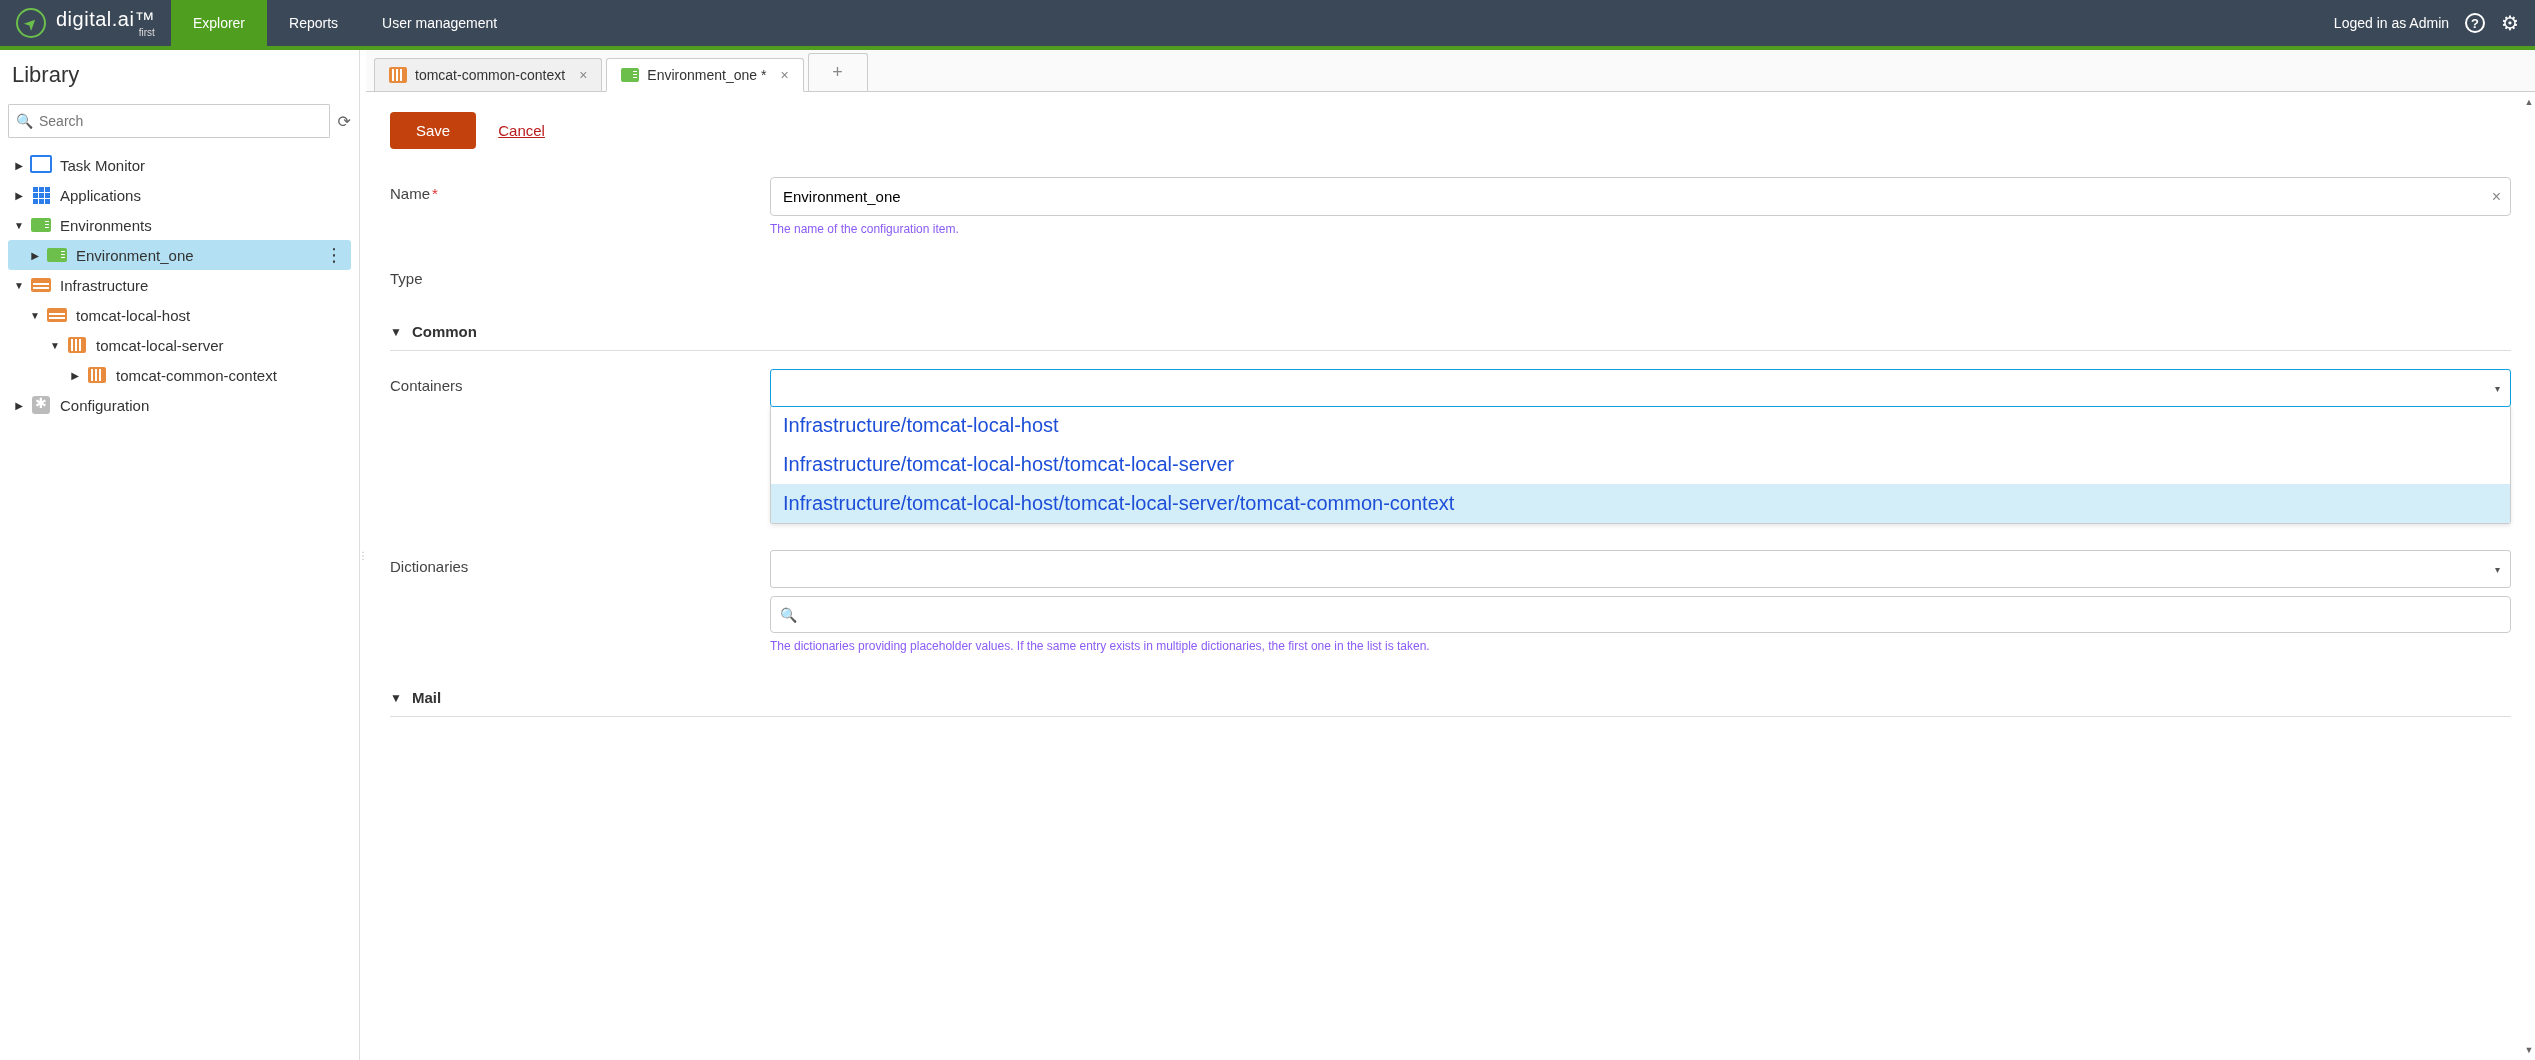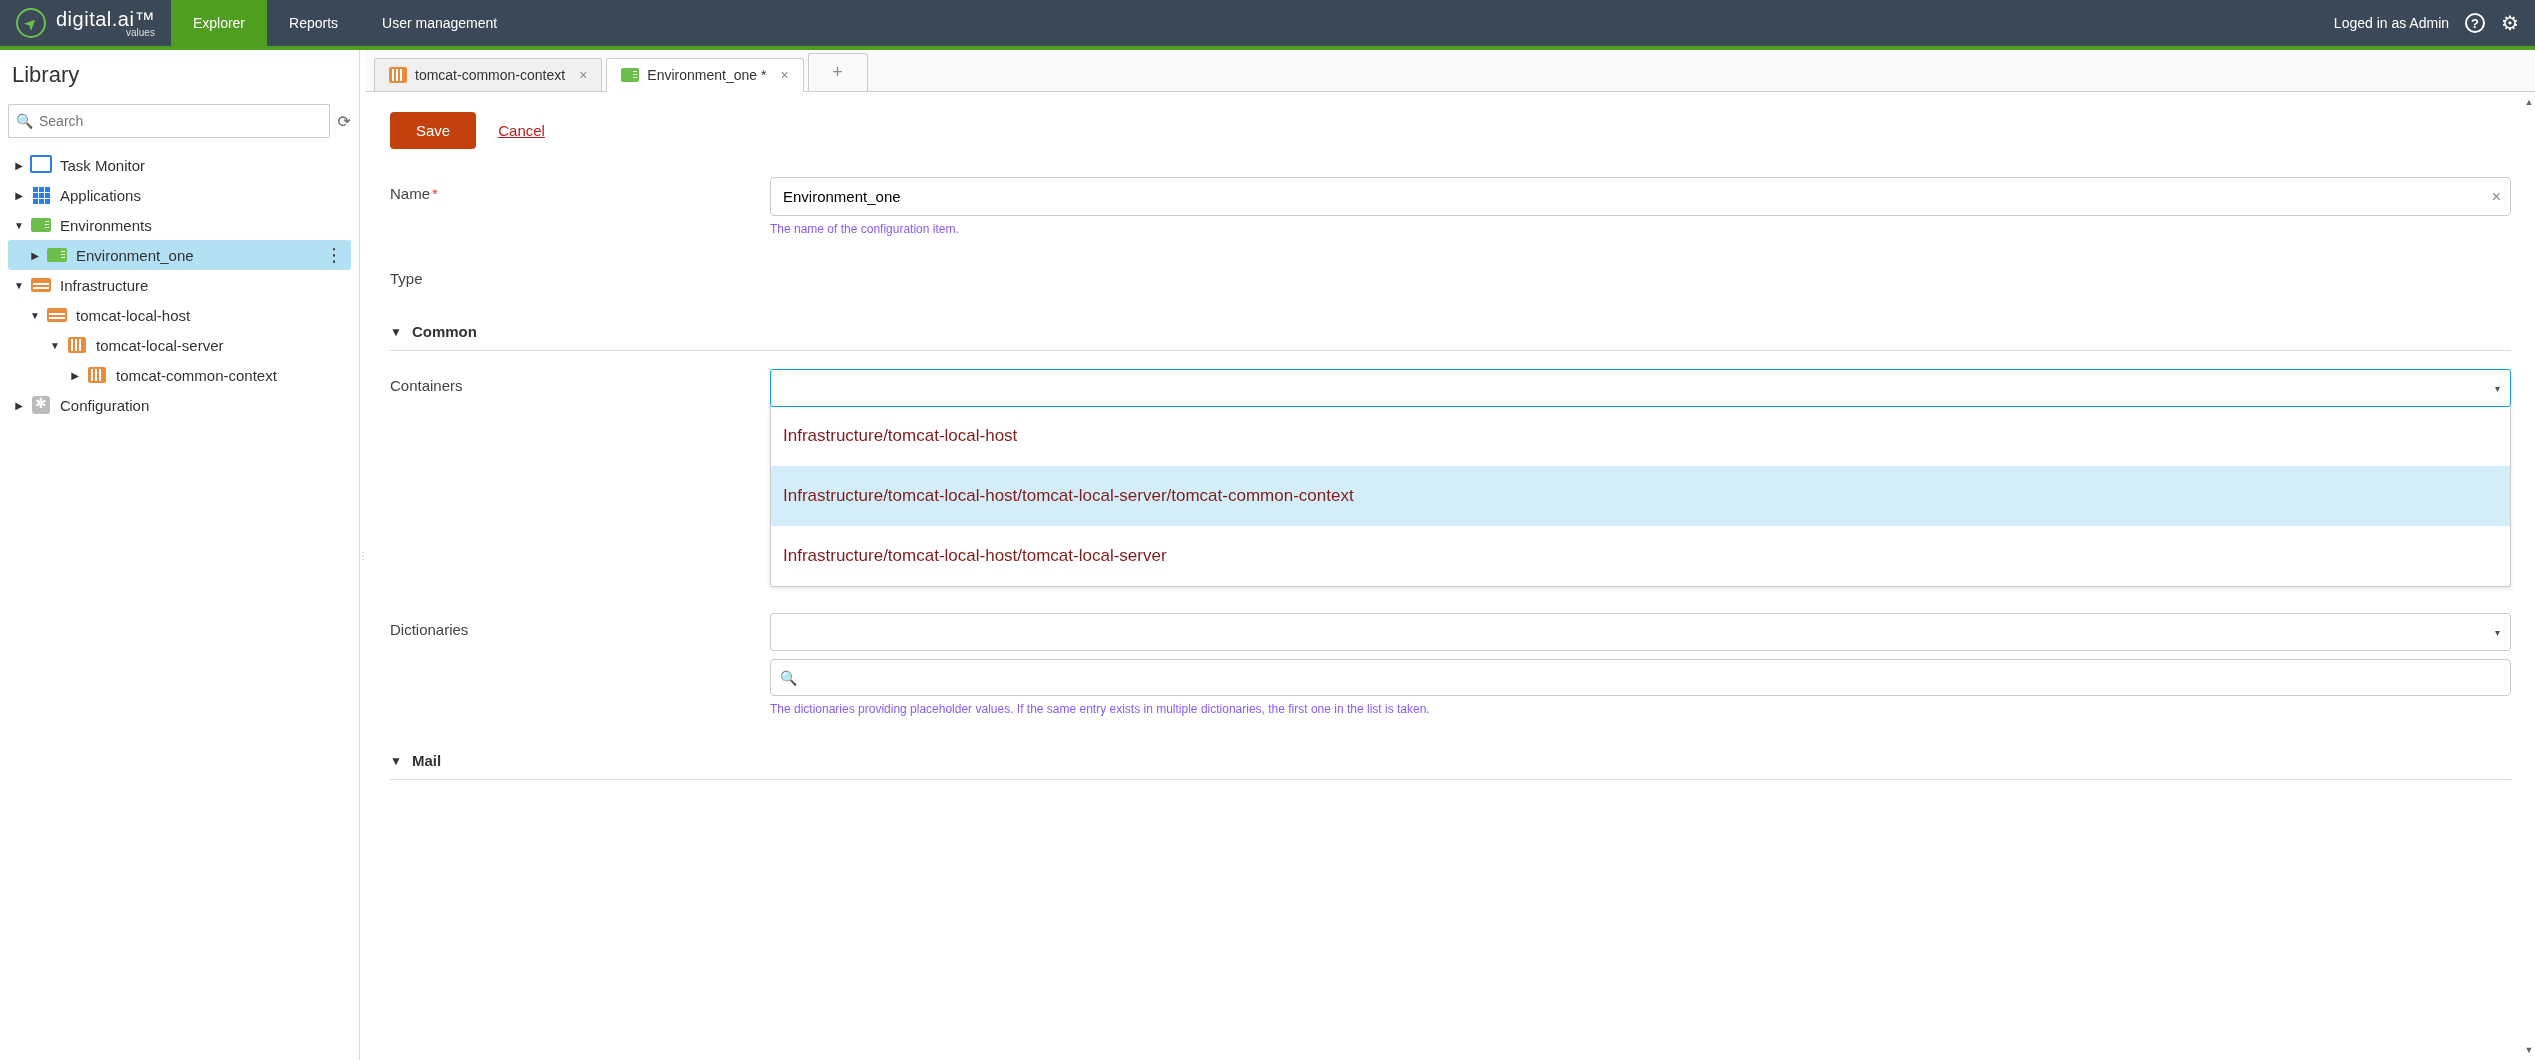--- a/index.html
+++ b/index.html
@@ -83,21 +83,21 @@
 .help-text { font-size: 12px; color: #8b5cf6; margin-top: 6px; }
 
 .section-header { display: flex; align-items: center; gap: 10px; font-weight: bold; font-size: 15px; padding: 10px 0; border-bottom: 1px solid #ddd; margin-bottom: 18px; cursor: pointer; }
 .section-header .chev { font-size: 12px; }
 
 .select-box { width: 100%; border: 1px solid #0ea0e0; border-radius: 3px; padding: 10px 12px; position: relative; min-height: 38px; background: #fff; cursor: pointer; }
 .select-box::after { content: "▾"; position: absolute; right: 10px; top: 50%; transform: translateY(-50%); font-size: 10px; color: #555; }
 .select-plain { border: 1px solid #ccc; }
 
 .dropdown-list { border: 1px solid #ccc; border-top: none; background: #fff; border-radius: 0 0 3px 3px; box-shadow: 0 2px 4px rgba(0,0,0,0.1); margin-top: -1px; }
-.dropdown-item { padding: 20px 12px; cursor: pointer; font-size: 17px; color: #7f1d1d; }
+.dropdown-item { padding: 8px 12px; cursor: pointer; font-size: 20px; color: #1d4ed8; }
 .dropdown-item.highlight { background: #d4eef9; }
 
 .search-input-box { position: relative; margin-top: 8px; }
 .search-input-box input { width: 100%; padding: 10px 12px 10px 34px; border: 1px solid #ccc; border-radius: 4px; }
 .search-input-box .mag { position: absolute; left: 10px; top: 50%; transform: translateY(-50%); color: #888; }
 
 .scroll-indicator { position: absolute; right: 0; top: 0; width: 12px; height: 20px; display: flex; align-items: center; justify-content: center; font-size: 9px; color: #666; }
 .scroll-indicator.bottom { top: auto; bottom: 0; }
 
 
@@ -116,21 +116,21 @@
 </head>
 <body>
 
 <div class="topbar">
   <div class="logo-block">
     <div class="logo-circle">
         <span class="logo-rocket">➤</span>
       </div>
     <div>
       <span class="logo-text">digital.ai</span><span class="logo-text tm">™</span>
-      <span class="logo-sub">values</span>
+      <span class="logo-sub">first</span>
     </div>
   </div>
   <div class="nav-items">
     <div class="nav-item active">Explorer</div>
     <div class="nav-item">Reports</div>
     <div class="nav-item">User management</div>
   </div>
   <div class="topbar-right">
     <span>Loged in as Admin</span>
     <span class="help-icon">?</span>
@@ -303,22 +303,22 @@
         <span class="chev">▼</span>
         <span>Common</span>
       </div>
 
       <div class="form-row">
         <div class="form-label">Containers</div>
         <div class="form-field">
           <div class="select-box"></div>
           <div class="dropdown-list">
             <div class="dropdown-item">Infrastructure/tomcat-local-host</div>
+            <div class="dropdown-item">Infrastructure/tomcat-local-host/tomcat-local-server</div>
             <div class="dropdown-item highlight">Infrastructure/tomcat-local-host/tomcat-local-server/tomcat-common-context</div>
-            <div class="dropdown-item">Infrastructure/tomcat-local-host/tomcat-local-server</div>
           </div>
         </div>
       </div>
 
       <div class="form-row">
         <div class="form-label">Dictionaries</div>
         <div class="form-field">
           <div class="select-box select-plain"></div>
           <div class="search-input-box">
             <span class="mag">🔍</span>

